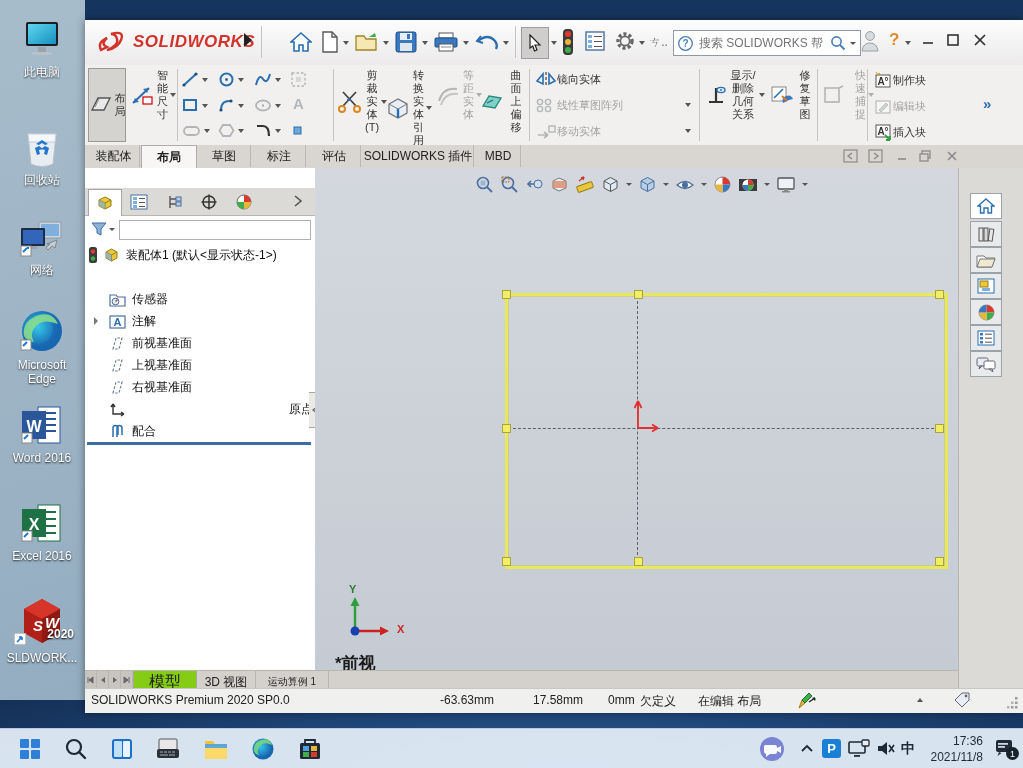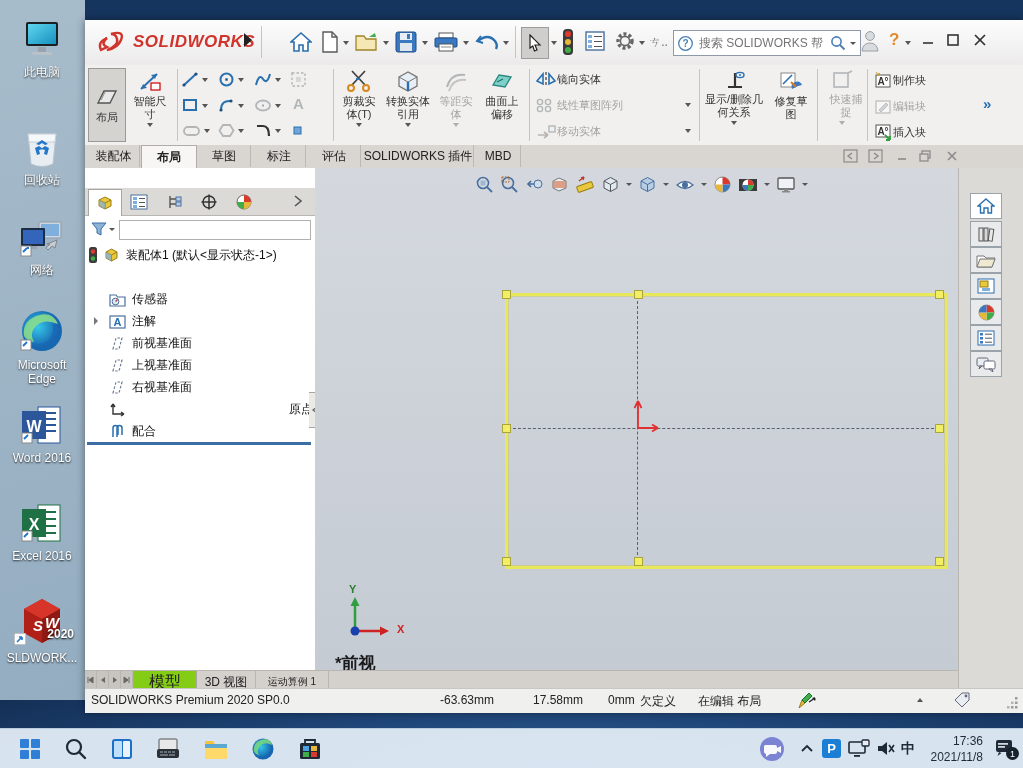--- a/index.html
+++ b/index.html
@@ -6,21 +6,21 @@
   body{font-family:"Liberation Sans","DejaVu Sans",sans-serif;background:#555;}
   #screen{position:relative;width:1023px;height:768px;overflow:hidden;
           background:linear-gradient(165deg,#a7bccb 0%,#9bb2c4 45%,#8aa6bc 100%);}
   .abs{position:absolute;}
   .ico svg{display:block;}
   .car{width:0;height:0;border-left:3.5px solid transparent;border-right:3.5px solid transparent;border-top:4px solid #555;}
   .car.sm{border-left-width:3px;border-right-width:3px;border-top-width:3.5px;}
   .vsep{width:1px;background:#c6c4c1;}
   .rlbl{font-size:11px;color:#333;text-align:center;line-height:13px;white-space:pre-line;}
   .dis{opacity:.42;filter:grayscale(85%);}
-  .rbtn{display:flex;flex-direction:column;align-items:center;gap:2px;}
+  .rbtn{display:flex;flex-direction:row;align-items:center;gap:2px;}
   .rrow{display:flex;align-items:center;gap:0;font-size:11px;color:#333;}
   .dlabel{font-size:12px;color:#fff;text-shadow:0 1px 2px rgba(0,0,0,.85);text-align:center;width:84px;}
   .tab{font-size:12px;color:#222;display:flex;align-items:center;justify-content:center;height:22px;}
   .tree-row{position:absolute;display:flex;align-items:center;gap:6px;font-size:12px;color:#111;height:22px;left:0;width:228px;}
   .statxt{font-size:12px;color:#222;}
   .tp-slot{position:absolute;left:11px;width:30px;height:24px;display:flex;align-items:center;justify-content:center;border:1px solid #9aa2aa;background:#e9eaec;}
   input{outline:none;}
 </style>
 </head>
 <body>

